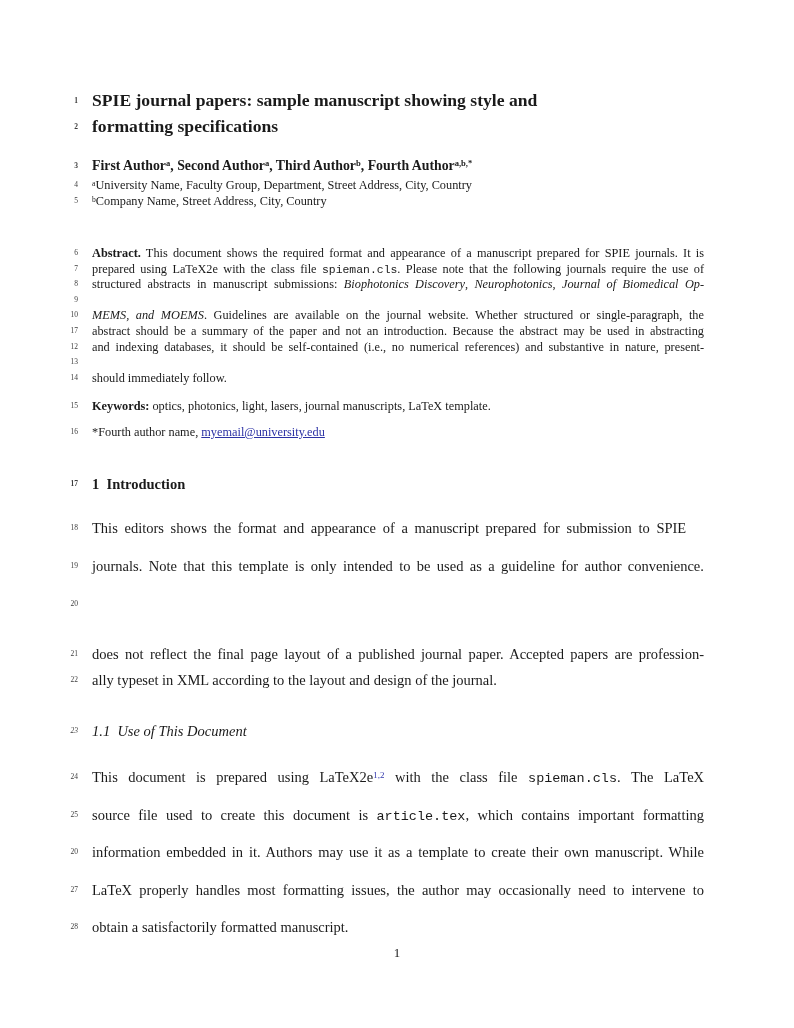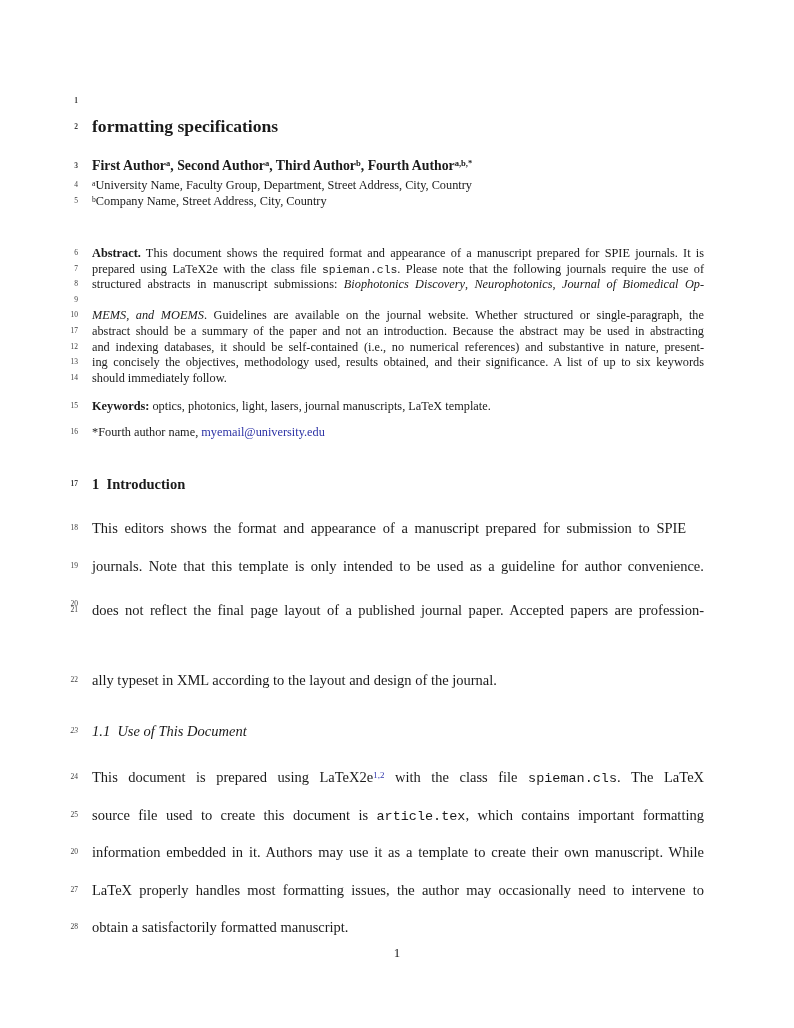--- a/index.html
+++ b/index.html
@@ -20,50 +20,50 @@
   .h1      {font-size:14.5px;line-height:20px;font-weight:bold;}
   .h2      {font-size:14.5px;line-height:20px;font-style:italic;}
   .body    {font-size:14.5px;line-height:20px;}
   .seg-n{}
   .seg-b{font-weight:bold;}
   .seg-i{font-style:italic;}
   .seg-tt{font-family:"Liberation Mono",monospace;font-size:0.93em;letter-spacing:0;}
   .seg-sup{font-size:62%;position:relative;top:-0.45em;}
   .seg-bsup{font-size:62%;position:relative;top:-0.45em;font-weight:bold;}
   .seg-cite{font-size:62%;position:relative;top:-0.45em;color:var(--cite,#3338ad);}
-  .seg-link{color:var(--link,#2c32a5);cursor:pointer;}
+  .seg-link{color:var(--link,#2c32a5);text-decoration:underline;cursor:pointer;}
   .pagenum{position:absolute;left:0;top:945px;width:794px;text-align:center;
            font-size:13px;line-height:16px;}
 </style>
 </head>
 <body style="--text: #1a1a1a; --link: #2c32a5; --cite: #3338ad; --lineno: #3d3d3d; background: rgb(255, 255, 255);">
 
 <div class="page">
   <div class="lines">
-      <div class="line title" style="top: 88px;"><span class="num">1</span></div>
+      <div class="line title" style="top: 88px;"><span class="num">1</span><span class="content"><span class="seg-n">SPIE journal papers: sample manuscript showing style and</span></span></div>
       <div class="line title" style="top: 114px;"><span class="num">2</span><span class="content"><span class="seg-n">formatting specifications</span></span></div>
       <div class="line authors" style="top: 157px;"><span class="num">3</span><span class="content"><span class="seg-n">First Author</span><span class="seg-bsup">a</span><span class="seg-n">, Second Author</span><span class="seg-bsup">a</span><span class="seg-n">, Third Author</span><span class="seg-bsup">b</span><span class="seg-n">, Fourth Author</span><span class="seg-bsup">a,b,*</span></span></div>
       <div class="line affil" style="top: 177px;"><span class="num">4</span><span class="content"><span class="seg-sup">a</span><span class="seg-n">University Name, Faculty Group, Department, Street Address, City, Country</span></span></div>
       <div class="line affil" style="top: 193px;"><span class="num">5</span><span class="content"><span class="seg-sup">b</span><span class="seg-n">Company Name, Street Address, City, Country</span></span></div>
       <div class="line abstract j" style="top: 245px; word-spacing: 2.17px;"><span class="num">6</span><span class="content"><span class="seg-b">Abstract.</span><span class="seg-n"> This document shows the required format and appearance of a manuscript prepared for SPIE journals. It is</span></span></div>
       <div class="line abstract j" style="top: 261px; word-spacing: 2.29px;"><span class="num">7</span><span class="content"><span class="seg-n">prepared using LaTeX2e with the class file </span><span class="seg-tt">spieman.cls</span><span class="seg-n">. Please note that the following journals require the use of</span></span></div>
       <div class="line abstract j" style="top: 276px; word-spacing: 3.3px;"><span class="num">8</span><span class="content"><span class="seg-n">structured abstracts in manuscript submissions: </span><span class="seg-i">Biophotonics Discovery</span><span class="seg-n">, </span><span class="seg-i">Neurophotonics</span><span class="seg-n">, </span><span class="seg-i">Journal of Biomedical Op-</span></span></div>
       <div class="line abstract j" style="top: 292px; word-spacing: 2.59px;"><span class="num">9</span></div>
       <div class="line abstract j" style="top: 307px; word-spacing: 3.53px;"><span class="num">10</span><span class="content"><span class="seg-i">MEMS, and MOEMS</span><span class="seg-n">. Guidelines are available on the journal website. Whether structured or single-paragraph, the</span></span></div>
       <div class="line abstract j" style="top: 323px; word-spacing: 2.41px;"><span class="num">17</span><span class="content"><span class="seg-n">abstract should be a summary of the paper and not an introduction. Because the abstract may be used in abstracting</span></span></div>
       <div class="line abstract j" style="top: 339px; word-spacing: 2.65px;"><span class="num">12</span><span class="content"><span class="seg-n">and indexing databases, it should be self-contained (i.e., no numerical references) and substantive in nature, present-</span></span></div>
-      <div class="line abstract j" style="top: 354px; word-spacing: 2.47px;"><span class="num">13</span><span class="content"><span class="seg-n">ing concisely the objectives, methodology used, results obtained, and their significance. A list of up to six keywords</span></span></div>
+      <div class="line abstract j" style="top: 354px; word-spacing: 2.47px;"><span class="num">13</span></div>
       <div class="line abstract" style="top: 370px;"><span class="num">14</span><span class="content"><span class="seg-n">should immediately follow.</span></span></div>
       <div class="line keywords" style="top: 398px;"><span class="num">15</span><span class="content"><span class="seg-b">Keywords:</span><span class="seg-n"> optics, photonics, light, lasers, journal manuscripts, LaTeX template.</span></span></div>
       <div class="line email" style="top: 424px;"><span class="num">16</span><span class="content"><span class="seg-n">*Fourth author name, </span><a class="seg-link">myemail@university.edu</a></span></div>
       <div class="line h1" style="top: 474px;"><span class="num">17</span><span class="content"><span class="seg-n">1&nbsp;&nbsp;Introduction</span></span></div>
       <div class="line body j" style="top: 518px; word-spacing: 3.04px;"><span class="num">18</span><span class="content"><span class="seg-n">This editors shows the format and appearance of a manuscript prepared for submission to SPIE</span></span></div>
       <div class="line body j" style="top: 556px; word-spacing: 2.71px;"><span class="num">19</span><span class="content"><span class="seg-n">journals. Note that this template is only intended to be used as a guideline for author convenience.</span></span></div>
       <div class="line body j" style="top: 594px; word-spacing: 3.29px;"><span class="num">20</span></div>
-      <div class="line body j" style="top: 600px; word-spacing: 2.79px;"><span class="num">21</span><span class="content"><span class="seg-n">does not reflect the final page layout of a published journal paper. Accepted papers are profession-</span></span></div>
+      <div class="line body j" style="top: 644px; word-spacing: 2.79px;"><span class="num">21</span><span class="content"><span class="seg-n">does not reflect the final page layout of a published journal paper. Accepted papers are profession-</span></span></div>
       <div class="line body" style="top: 670px;"><span class="num">22</span><span class="content"><span class="seg-n">ally typeset in XML according to the layout and design of the journal.</span></span></div>
       <div class="line h2" style="top: 721px;"><span class="num">23</span><span class="content"><span class="seg-n">1.1&nbsp;&nbsp;Use of This Document</span></span></div>
       <div class="line body j" style="top: 767px; word-spacing: 6.91px;"><span class="num">24</span><span class="content"><span class="seg-n">This document is prepared using LaTeX2e</span><span class="seg-cite">1,2</span><span class="seg-n"> with the class file </span><span class="seg-tt">spieman.cls</span><span class="seg-n">. The LaTeX</span></span></div>
       <div class="line body j" style="top: 805px; word-spacing: 4.76px;"><span class="num">25</span><span class="content"><span class="seg-n">source file used to create this document is </span><span class="seg-tt">article.tex</span><span class="seg-n">, which contains important formatting</span></span></div>
       <div class="line body j" style="top: 842px; word-spacing: 2.23px;"><span class="num">20</span><span class="content"><span class="seg-n">information embedded in it. Authors may use it as a template to create their own manuscript. While</span></span></div>
       <div class="line body j" style="top: 880px; word-spacing: 3.67px;"><span class="num">27</span><span class="content"><span class="seg-n">LaTeX properly handles most formatting issues, the author may occasionally need to intervene to</span></span></div>
       <div class="line body" style="top: 917px;"><span class="num">28</span><span class="content"><span class="seg-n">obtain a satisfactorily formatted manuscript.</span></span></div>
     </div>
   <div class="pagenum">1</div>
 </div>

